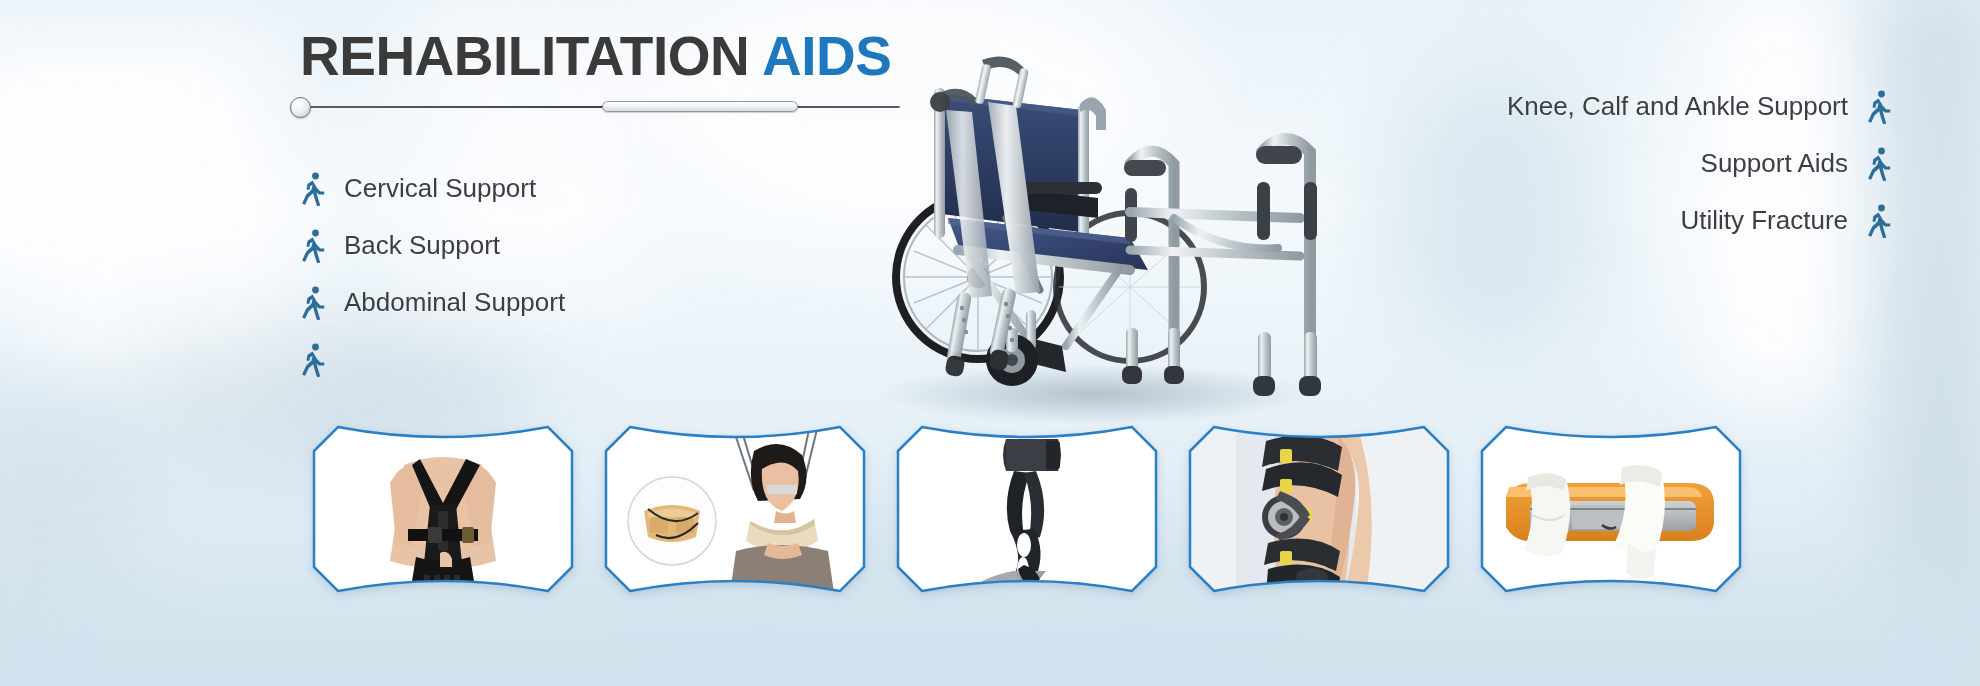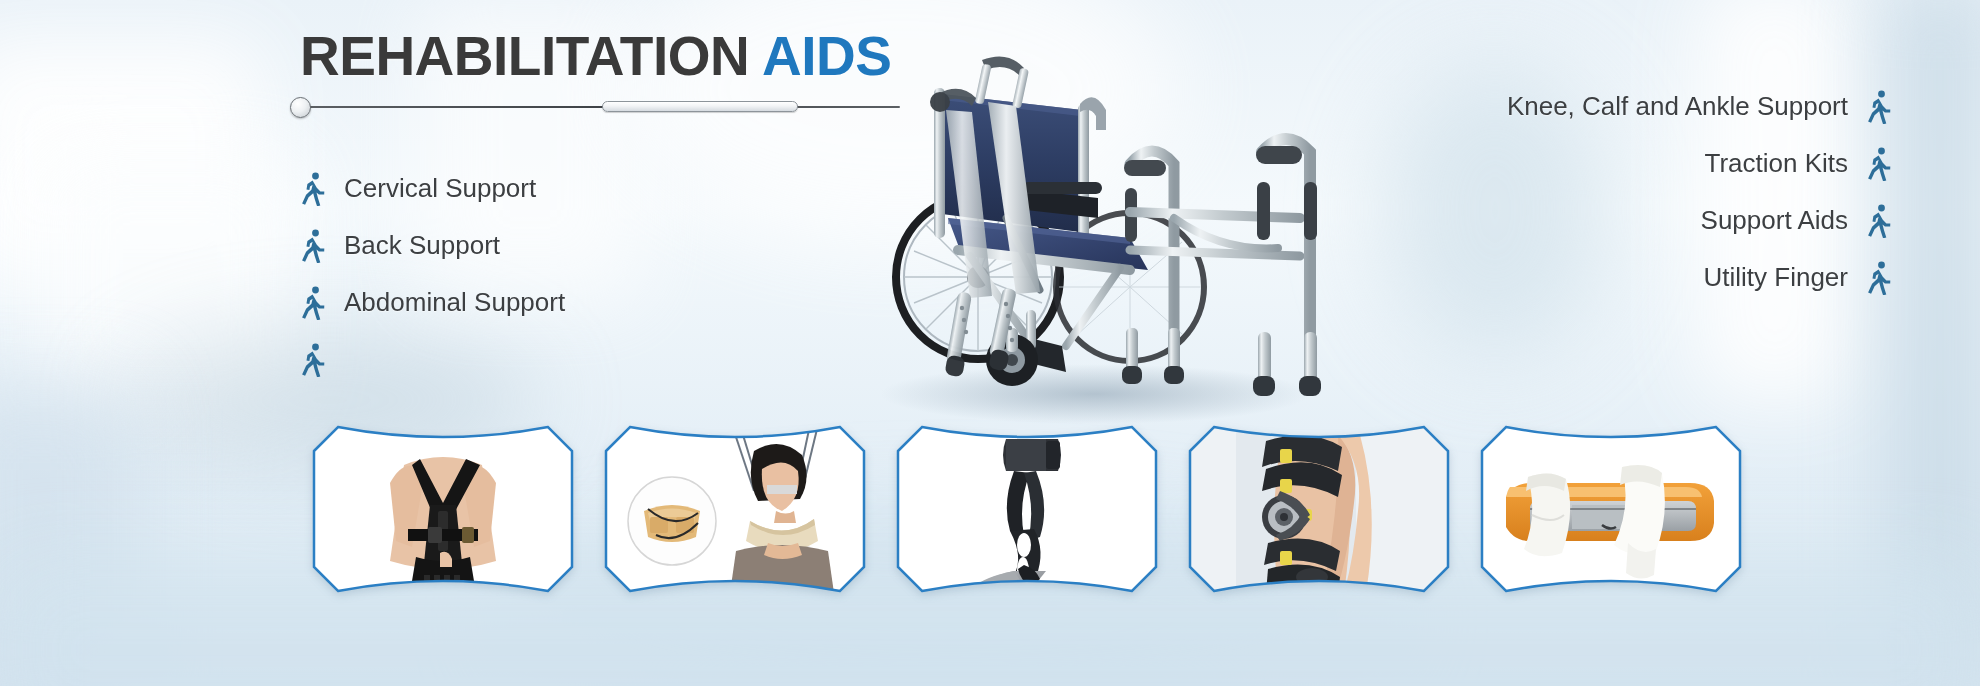--- a/index.html
+++ b/index.html
@@ -305,39 +305,30 @@
   <div class="feature">
     <span class="feature-label">Knee, Calf and Ankle Support</span>
     <svg class="run-icon" viewBox="0 0 26 34">
       <g fill="#2d6e99">
           <circle cx="15.5" cy="4" r="3.4"></circle>
       <path d="M12.6 8.6 7.4 12.1l-.9 5.4 2.9.5.6-3.6 2.6-1.6-1.2 5 -5.3 4.9 -4 8.7 3 1.4 3.5-7.5 4.6-4 1.5 5.7 2.4 7.4 3.2-1-2.2-6.9 -1.6-6.1 2.4 2.2 5.3-.2.1-3-3.9.1-3.6-3.7z"></path>
         </g>
     </svg>
   </div>
   <div class="feature">
-    <span class="feature-label">Traction Kits</span>
-    <svg class="run-icon" viewBox="0 0 26 34">
-      <g fill="#2d6e99">
-          <circle cx="15.5" cy="4" r="3.4"></circle>
-      <path d="M12.6 8.6 7.4 12.1l-.9 5.4 2.9.5.6-3.6 2.6-1.6-1.2 5 -5.3 4.9 -4 8.7 3 1.4 3.5-7.5 4.6-4 1.5 5.7 2.4 7.4 3.2-1-2.2-6.9 -1.6-6.1 2.4 2.2 5.3-.2.1-3-3.9.1-3.6-3.7z"></path>
-        </g>
-    </svg>
-  </div>
-  <div class="feature">
     <span class="feature-label">Support Aids</span>
     <svg class="run-icon" viewBox="0 0 26 34">
       <g fill="#2d6e99">
           <circle cx="15.5" cy="4" r="3.4"></circle>
       <path d="M12.6 8.6 7.4 12.1l-.9 5.4 2.9.5.6-3.6 2.6-1.6-1.2 5 -5.3 4.9 -4 8.7 3 1.4 3.5-7.5 4.6-4 1.5 5.7 2.4 7.4 3.2-1-2.2-6.9 -1.6-6.1 2.4 2.2 5.3-.2.1-3-3.9.1-3.6-3.7z"></path>
         </g>
     </svg>
   </div>
   <div class="feature">
-    <span class="feature-label">Utility Finger</span>
+    <span class="feature-label">Utility Fracture</span>
     <svg class="run-icon" viewBox="0 0 26 34">
       <g fill="#2d6e99">
           <circle cx="15.5" cy="4" r="3.4"></circle>
       <path d="M12.6 8.6 7.4 12.1l-.9 5.4 2.9.5.6-3.6 2.6-1.6-1.2 5 -5.3 4.9 -4 8.7 3 1.4 3.5-7.5 4.6-4 1.5 5.7 2.4 7.4 3.2-1-2.2-6.9 -1.6-6.1 2.4 2.2 5.3-.2.1-3-3.9.1-3.6-3.7z"></path>
         </g>
     </svg>
   </div>
 </div>
 
 <div class="cards">

